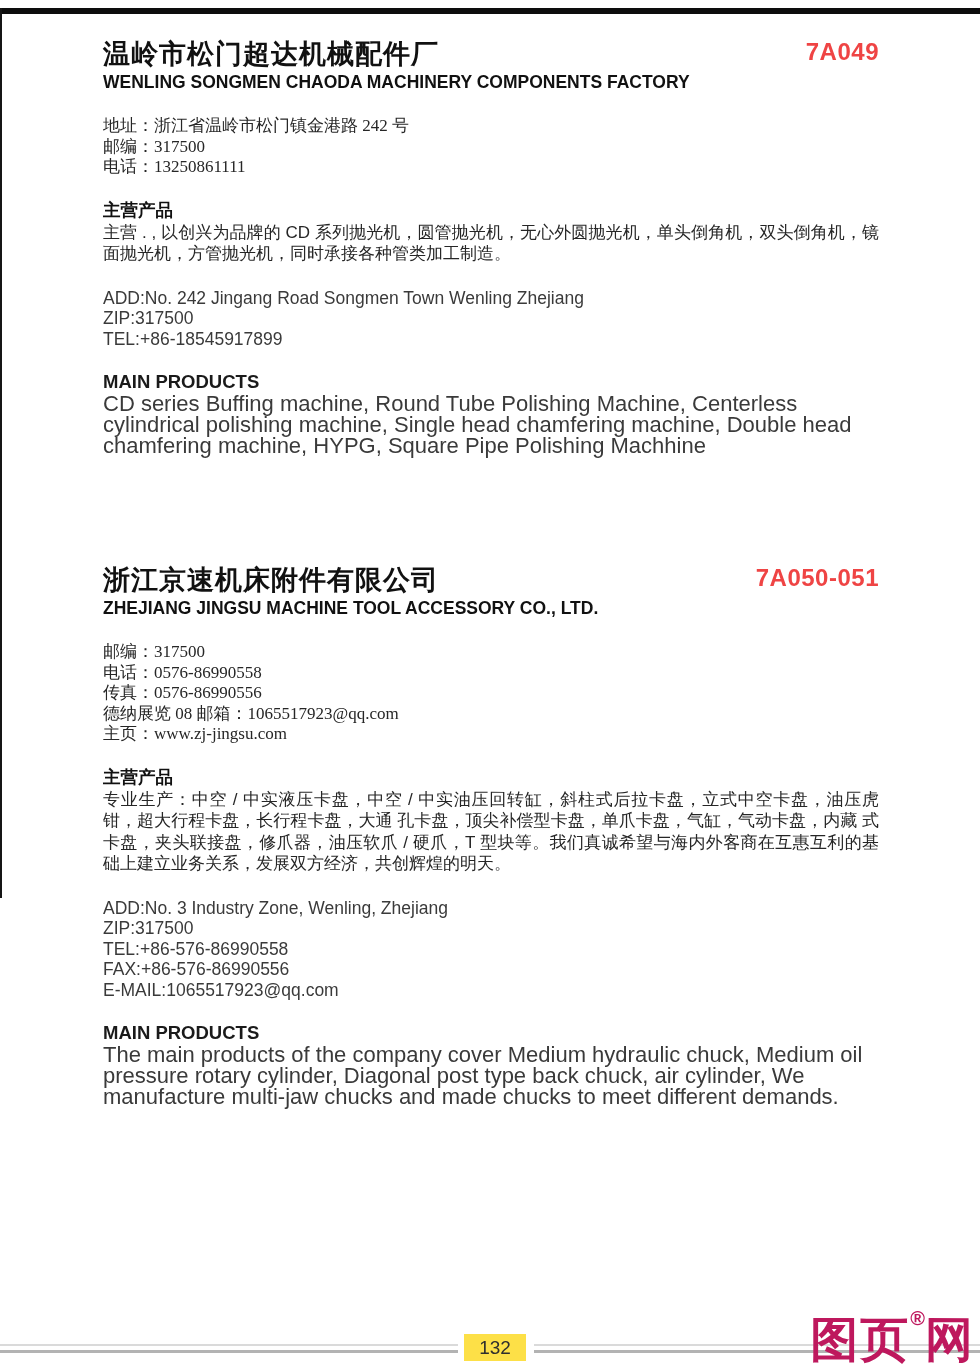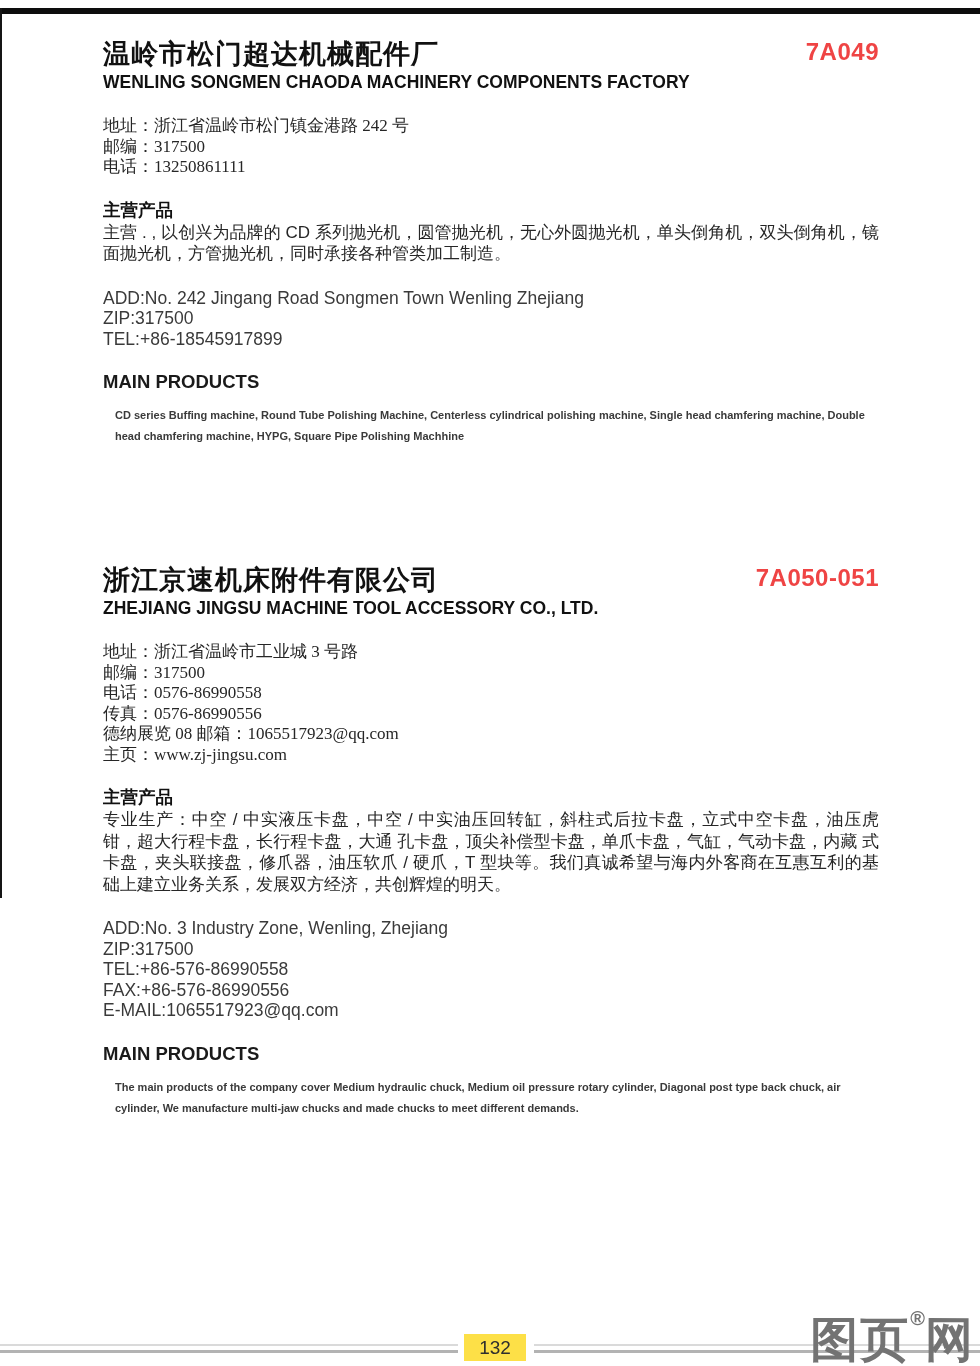--- a/index.html
+++ b/index.html
@@ -89,25 +89,24 @@
     color: #3a3a3a;
   }
   .section-heading-en {
     margin: 22px 0 0 0;
     font-size: 18.5px;
     font-weight: 700;
     line-height: 22px;
     color: #1a1a1a;
   }
   .para-en {
-    margin: 12px;
-    font-size: 11px;
+    margin: 0;
+    font-size: 22px;
     line-height: 21px;
     color: #3a3a3a;
-    font-weight: bold;
   }
   
   .rule {
     position: absolute;
     top: 1344px;
     height: 4px;
     border-top: 2px solid #dadada;
     border-bottom: 3px solid #b3b3b3;
   }
   .rule-left  { left: 0;     width: 458px; }
@@ -180,21 +179,20 @@
   </section>
 
   <section class="company company-2">
     <div class="title-row">
       <h1 class="name-cn">浙江京速机床附件有限公司</h1>
       <span class="code">7A050-051</span>
     </div>
     <h2 class="name-en">ZHEJIANG JINGSU MACHINE TOOL ACCESSORY CO., LTD.</h2>
 
     <div class="contact-cn">
-      <div>地址：浙江省温岭市工业城 3 号路</div>
       <div>邮编：317500</div>
       <div>电话：0576-86990558</div>
       <div>传真：0576-86990556</div>
       <div>德纳展览 08 邮箱：1065517923@qq.com</div>
       <div>主页：www.zj-jingsu.com</div>
     </div>
 
     <h3 class="section-heading-cn">主营产品</h3>
     <p class="para-cn">专业生产：中空 / 中实液压卡盘，中空 / 中实油压回转缸，斜柱式后拉卡盘，立式中空卡盘，油压虎钳，超大行程卡盘，长行程卡盘，大通 孔卡盘，顶尖补偿型卡盘，单爪卡盘，气缸，气动卡盘，内藏 式卡盘，夹头联接盘，修爪器，油压软爪 / 硬爪，T 型块等。我们真诚希望与海内外客商在互惠互利的基础上建立业务关系，发展双方经济，共创辉煌的明天。</p>
 
@@ -207,17 +205,17 @@
     </div>
 
     <h3 class="section-heading-en">MAIN PRODUCTS</h3>
     <p class="para-en">The main products of the company cover Medium hydraulic chuck, Medium oil pressure rotary cylinder, Diagonal post type back chuck, air cylinder, We manufacture multi-jaw chucks and made chucks to meet different demands.</p>
   </section>
 
   <div class="rule rule-left"></div>
   <div class="pagenum-box">132</div>
   <div class="rule rule-right"></div>
 
-  <div class="watermark" style="color: #737373;">
+  <div class="watermark" style="color: #be185d;">
     <span>图页</span><span class="reg">®</span><span>网</span>
   </div>
 
 </div>
 
 </body></html>

